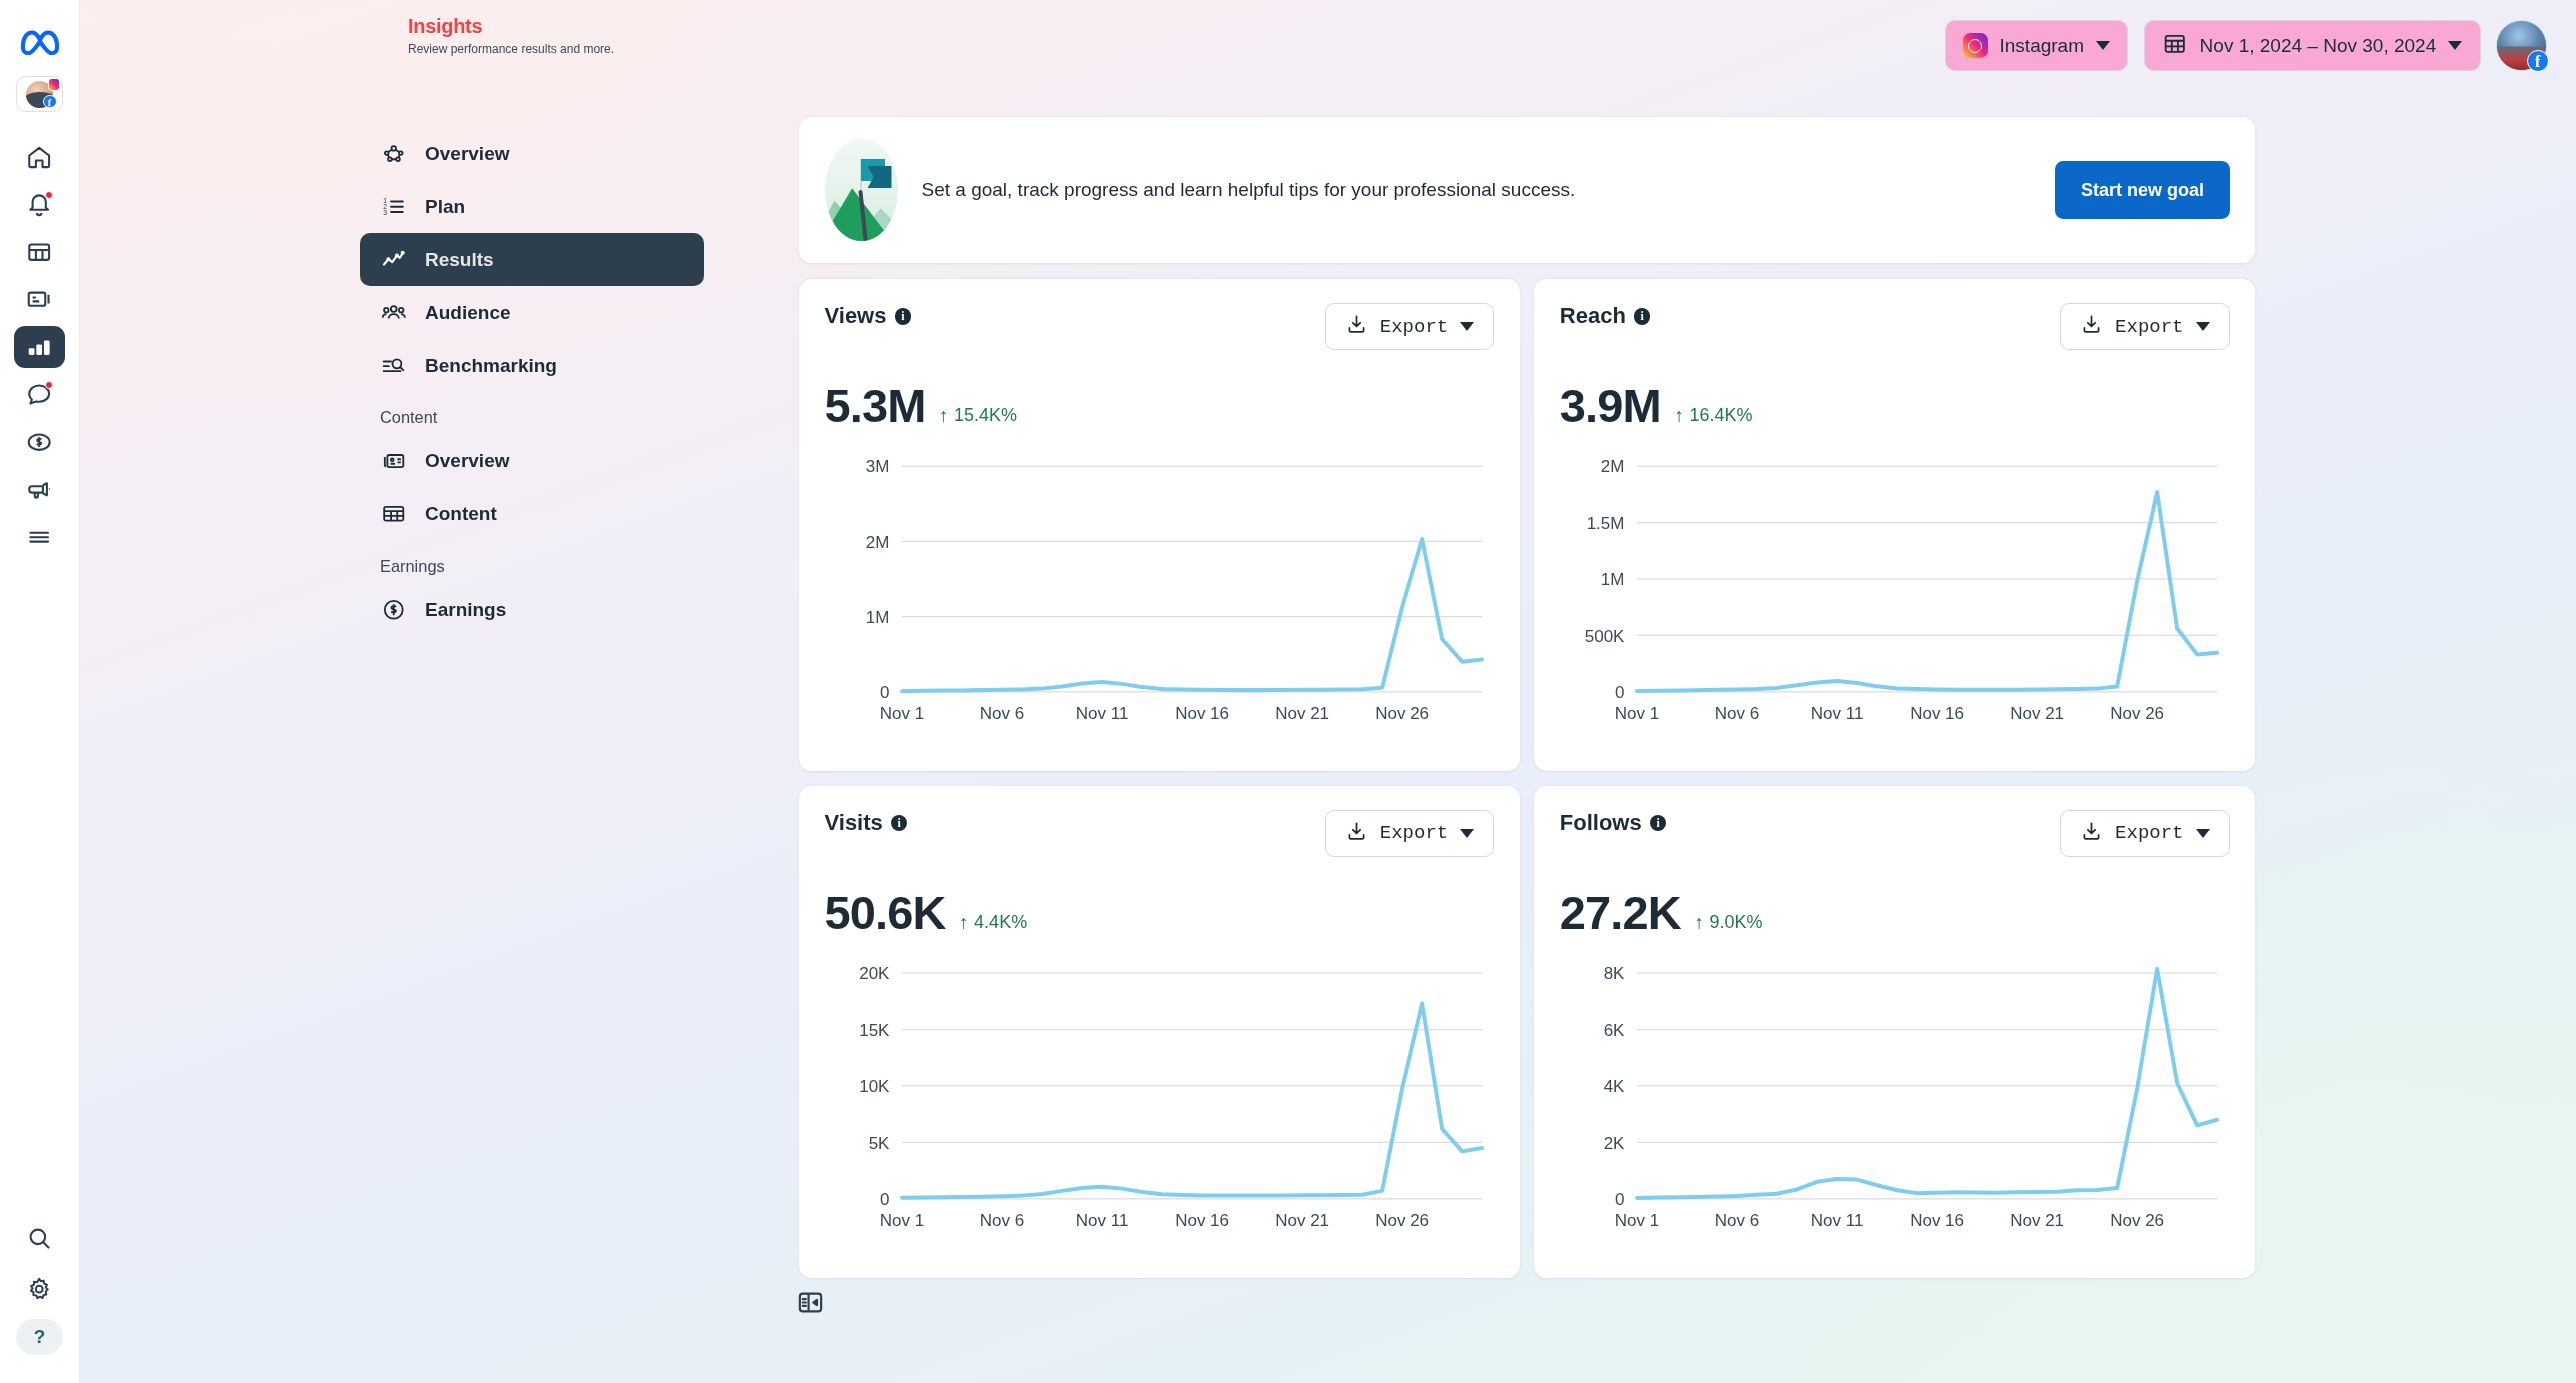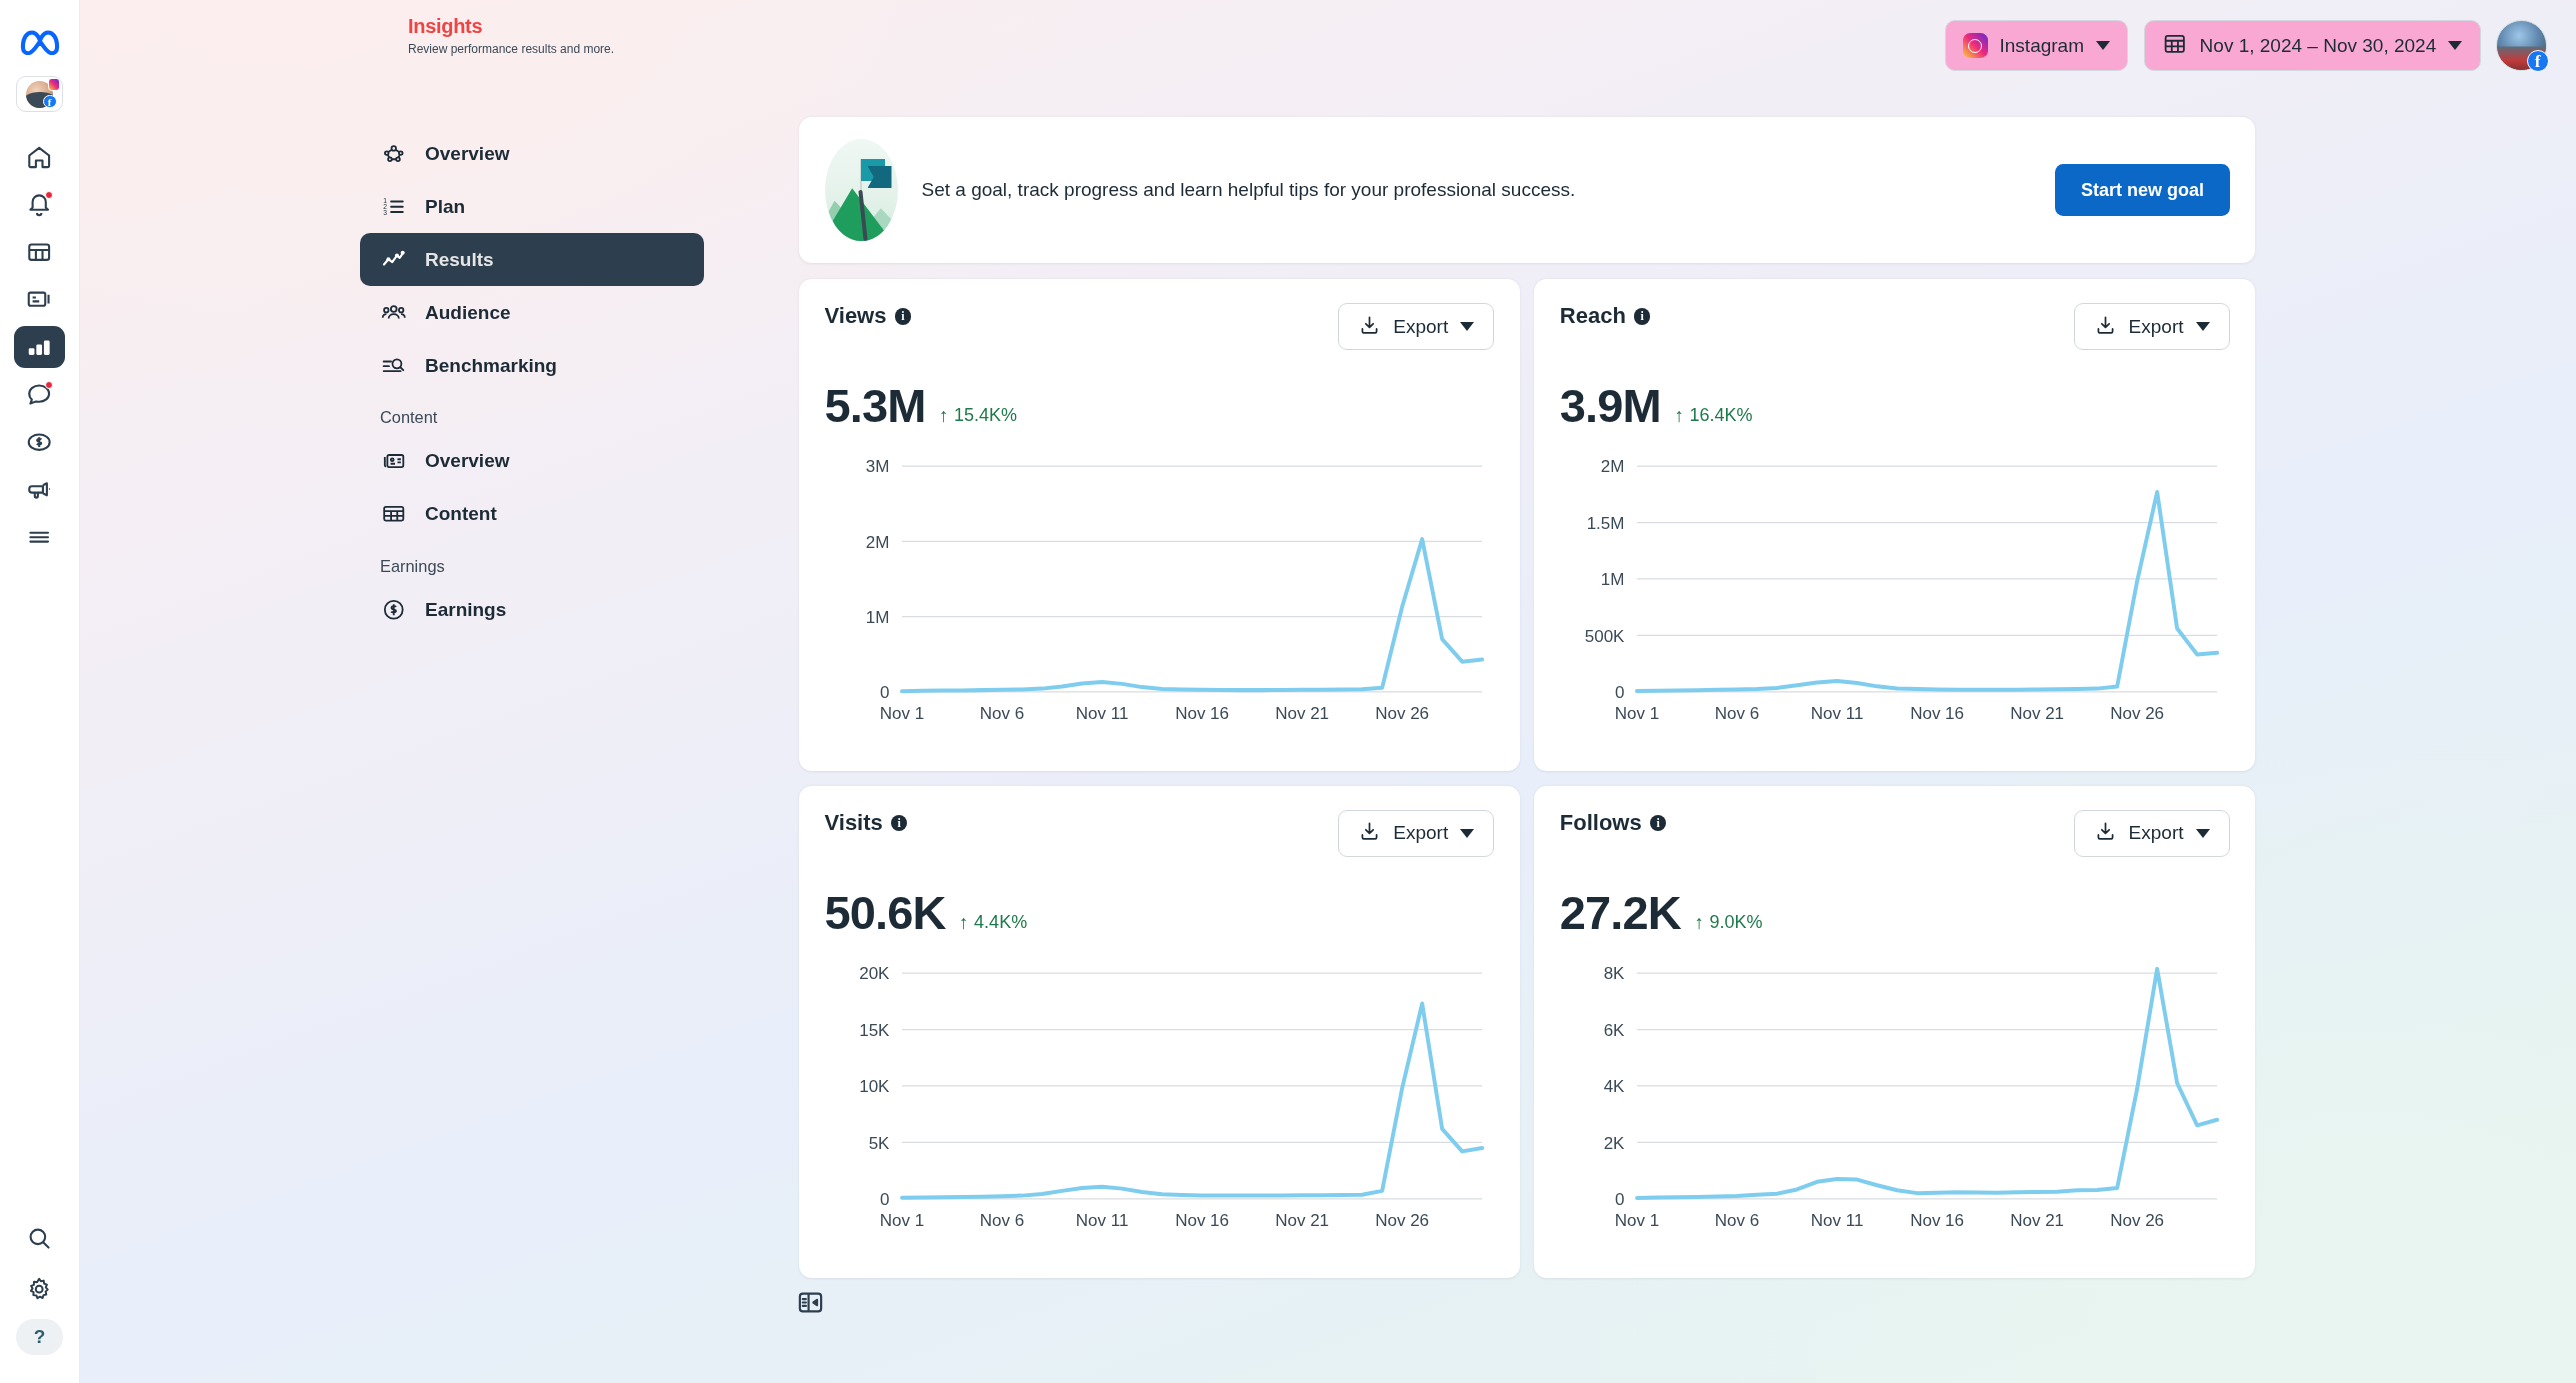--- a/index.html
+++ b/index.html
@@ -138,39 +138,39 @@
     background:#1f9d5c; clip-path: polygon(0 100%, 44% 6%, 100% 100%); }
   .gi-pole { position:absolute; left:35px; bottom:40px; width:2.7px; height:42px; background:#cfd9d5; }
   .gi-flag1 { position:absolute; left:36px; bottom:60px; width:24px; height:22px; background:#1a9aa8; }
   .gi-flag2 { position:absolute; left:43px; bottom:53px; width:24px; height:22px; background:#12697f;
     clip-path: polygon(0 0,100% 0,100% 100%,0 100%,26% 50%); }
   .gi-path { position:absolute; left:36px; bottom:0; width:3.6px; height:51px;
     background:#3a4a55; border-radius:1.8px; transform: rotate(-6deg); }
   .goal-text { font-size: 19px; color:#1c2b36; flex:1; }
   .goal-btn {
     background:#0c68c7; color:#fff; font-size:18px; font-weight:bold;
-    border:none; border-radius: 8.2px; height:52px; padding: 0 25.5px; cursor:pointer;
+    border:none; border-radius: 8.2px; height:58px; padding: 0 25.5px; cursor:pointer;
     white-space:nowrap;
   }
 
   .grid { display:grid; grid-template-columns: 1fr 1fr; gap: 14.6px; margin-top: 16.4px; }
   .metric-card {
     background:#fff; border-radius: 12.7px; padding: 24px 25.5px 20px 25.5px;
     box-shadow: 0 0.9px 2.7px rgba(20,30,40,.08); height: 492px;
   }
   .mc-top { display:flex; align-items:flex-start; justify-content:space-between; }
   .mc-title { display:flex; align-items:center; gap: 8.2px; font-size: 22px; font-weight:bold; color:#1c2b36; }
   .info-i {
     width: 16.4px; height: 16.4px; border-radius:50%; background:#1c2b36; color:#fff;
     font-size: 12px; font-weight:bold; line-height:16.4px; text-align:center;
     font-family:"Liberation Serif", serif; cursor:pointer;
   }
   .export-btn {
     display:flex; align-items:center; gap: 12px; height: 47px; padding: 0 19px;
-    border: 0.9px solid #d3d8de; border-radius: 9px; background:#fff; cursor:pointer;
+    border: 0.9px solid #d3d8de; border-radius: 9px; background:#fff; cursor:pointer;font-family:Liberation Mono, monospace;
   }
   .export-lbl { font-size: 19px; color:#1c2b36; }
   .mc-value-row { display:flex; align-items:baseline; gap: 13.7px; margin-top: 28px; }
   .mc-value { font-size: 47px; font-weight:bold; color:#1c2b36; letter-spacing:-0.9px; }
   .mc-delta { font-size: 18px; color:#1e7a4b; display:flex; align-items:center; gap:5.5px; }
   .arrow-up { font-size: 19px; line-height:1; }
 
   .chart-wrap { margin-top: 24px; position:relative; height: 273px; }
   .chart-svg { display:block; width: 100%; height: 273px; }
   .ytick { font-size: 19px; fill:#3b4a57; font-family:"Liberation Sans",sans-serif; text-anchor:end; }

